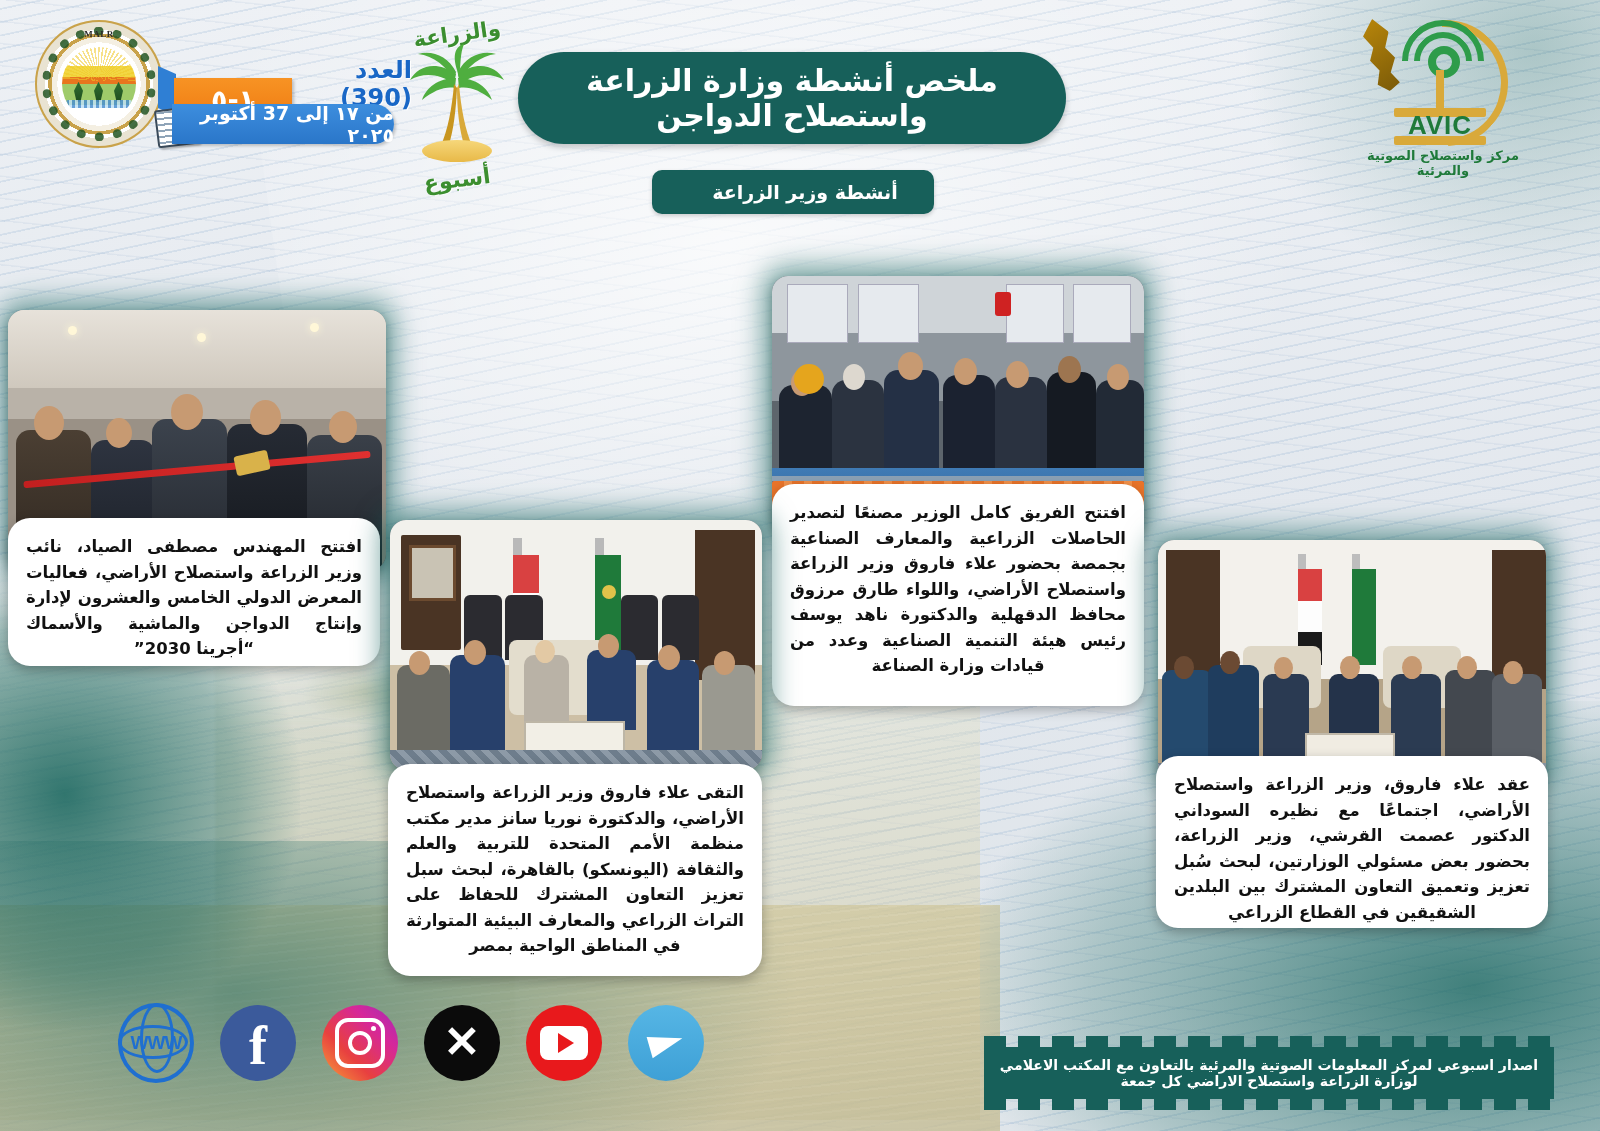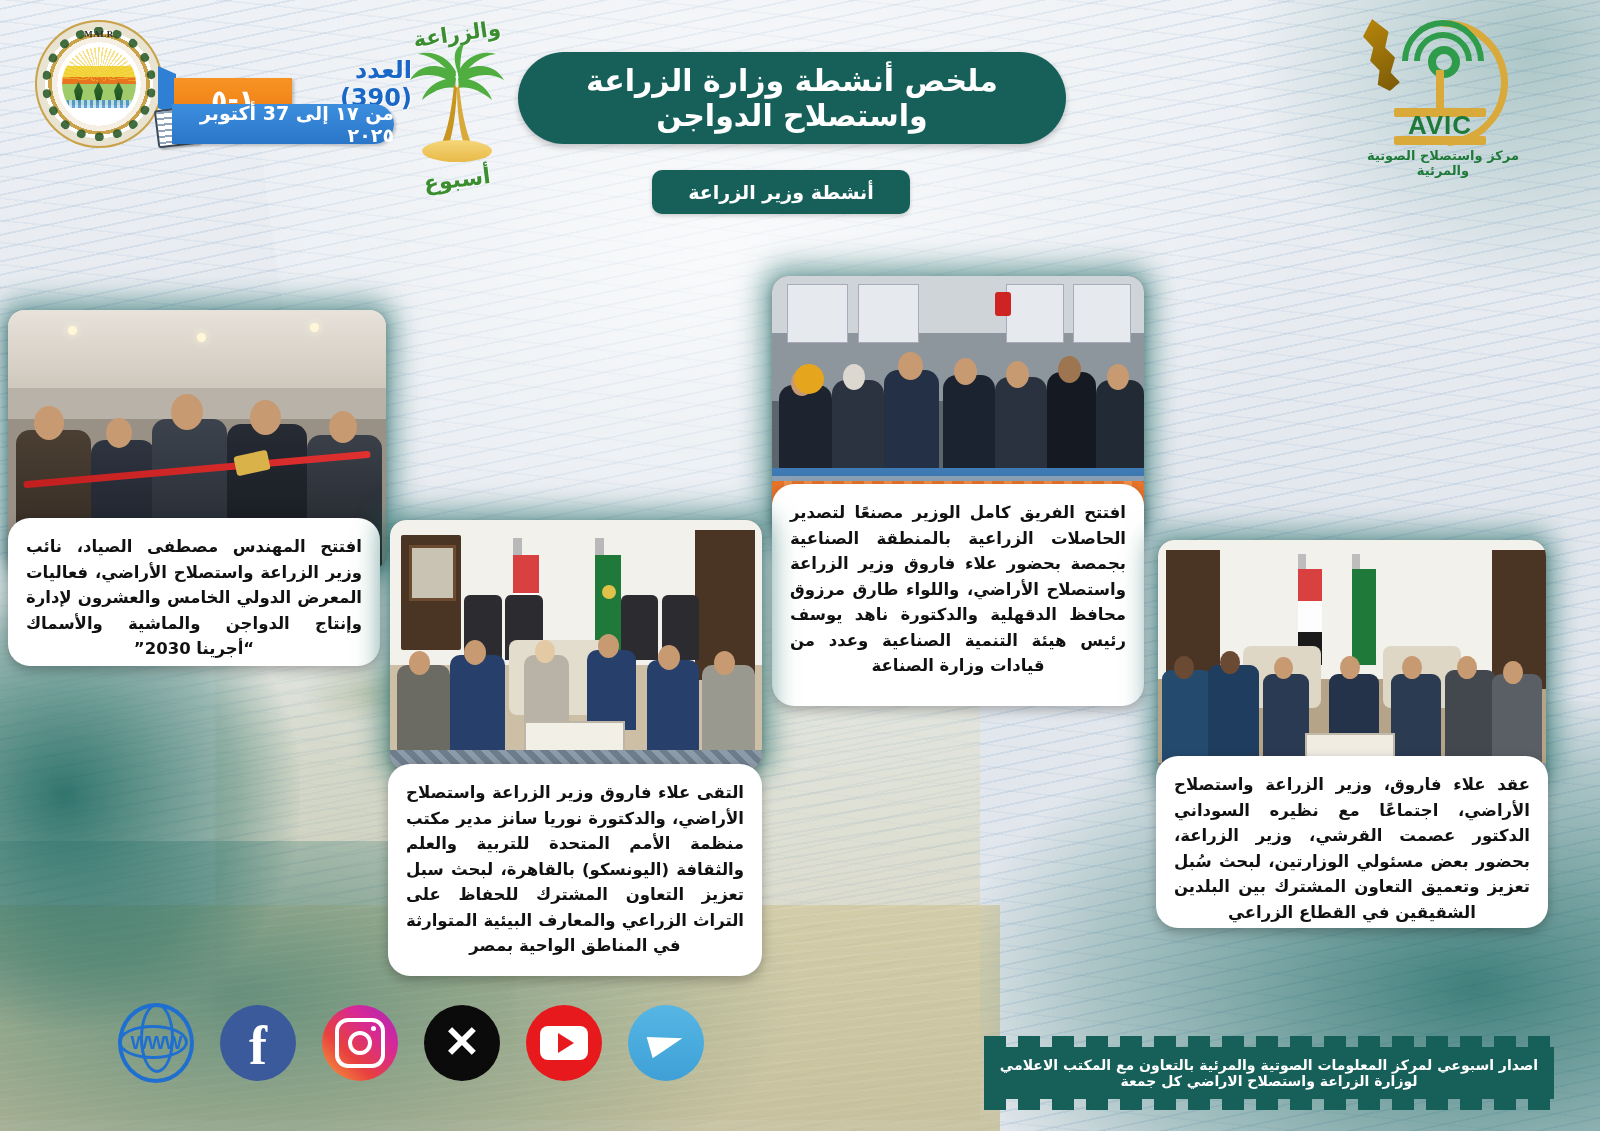--- a/index.html
+++ b/index.html
@@ -172,20 +172,21 @@
     color:#ffffff;font-size:30px;font-weight:bold;
     box-shadow:0 3px 6px rgba(0,0,0,.22);
     padding:0 18px;box-sizing:border-box;text-align:center;
   }
   .sub-title{
     position:absolute;left:652px;top:170px;width:258px;height:44px;
     background:#17605a;border-radius:10px;
     display:flex;align-items:center;justify-content:center;
     color:#ffffff;font-size:19px;font-weight:bold;
     box-shadow:0 2px 4px rgba(0,0,0,.18);
+    padding-left:24px;
   }
 
   .avic{position:absolute;right:68px;top:8px;width:180px;height:168px;}
   .avic-wheat{
     position:absolute;left:16px;top:10px;width:26px;height:74px;
     background:linear-gradient(160deg,#b8860b,#7a5a08);
     clip-path:polygon(50% 0,100% 22%,72% 42%,100% 58%,70% 76%,95% 92%,50% 100%,10% 88%,30% 70%,4% 54%,28% 38%,0 20%);
     transform:rotate(-14deg);
   }
   .avic-arc{
@@ -396,21 +397,21 @@
     <div class="p-head" style="left:77%;bottom:59%;width:23px;height:27px;background:#9d7550;"></div>
     <div class="p-person" style="left:87%;bottom:18%;width:13%;height:42%;background:#222a36;"></div>
     <div class="p-head" style="left:90%;bottom:56%;width:22px;height:26px;"></div>
     <div style="position:absolute;left:0;bottom:0;width:100%;height:26%;background:linear-gradient(180deg,#3f7bb5,#2d5d8e);"></div>
     <div style="position:absolute;left:0;bottom:4%;width:100%;height:17%;
                 background:repeating-linear-gradient(90deg,#e9742a 0 12px,#f2914a 12px 20px);border-radius:2px;"></div>
     <div style="position:absolute;left:0;bottom:21%;width:100%;height:5px;background:#8aa0b4;"></div>
     <div style="position:absolute;left:6%;top:34%;width:30px;height:30px;border-radius:50%;background:#e5a51d;"></div>
   </div>
 
-  <div class="cap" style="left:772px;top:484px;width:372px;height:222px;">افتتح الفريق كامل الوزير مصنعًا لتصدير الحاصلات الزراعية بالمنطقة الصناعية بجمصة بحضور علاء فاروق وزير الزراعة واستصلاح الأراضي، واللواء طارق مرزوق محافظ الدقهلية والدكتورة ناهد يوسف رئيس هيئة التنمية الصناعية وعدد من قيادات وزارة الصناعة</div>
+  <div class="cap" style="left:772px;top:484px;width:372px;height:222px;">افتتح الفريق كامل الوزير مصنعًا لتصدير الحاصلات الزراعية والمعارف الصناعية بجمصة بحضور علاء فاروق وزير الزراعة واستصلاح الأراضي، واللواء طارق مرزوق محافظ الدقهلية والدكتورة ناهد يوسف رئيس هيئة التنمية الصناعية وعدد من قيادات وزارة الصناعة</div>
 
   <div class="photo" style="left:390px;top:520px;width:372px;height:250px;">
     <div class="ph-sky" style="background:linear-gradient(180deg,#f2f1ec 0 58%,#cdbfa5 58% 100%);"></div>
     <div style="position:absolute;left:3%;top:6%;width:16%;height:46%;background:#4a3424;border-radius:2px;"></div>
     <div style="position:absolute;left:5%;top:10%;width:11%;height:20%;background:#c9c3b4;border:3px solid #6b4a2f;"></div>
     <div style="position:absolute;left:82%;top:4%;width:16%;height:60%;background:#4a3424;"></div>
     <div style="position:absolute;left:33%;top:7%;width:9px;height:52%;background:#b9b9b9;"></div>
     <div style="position:absolute;left:33%;top:14%;width:26px;height:46%;
                 background:linear-gradient(180deg,#d94141 0 33%,#fdfdfd 33% 66%,#1a1a1a 66% 100%);"></div>
     <div style="position:absolute;left:55%;top:7%;width:9px;height:52%;background:#b9b9b9;"></div>

